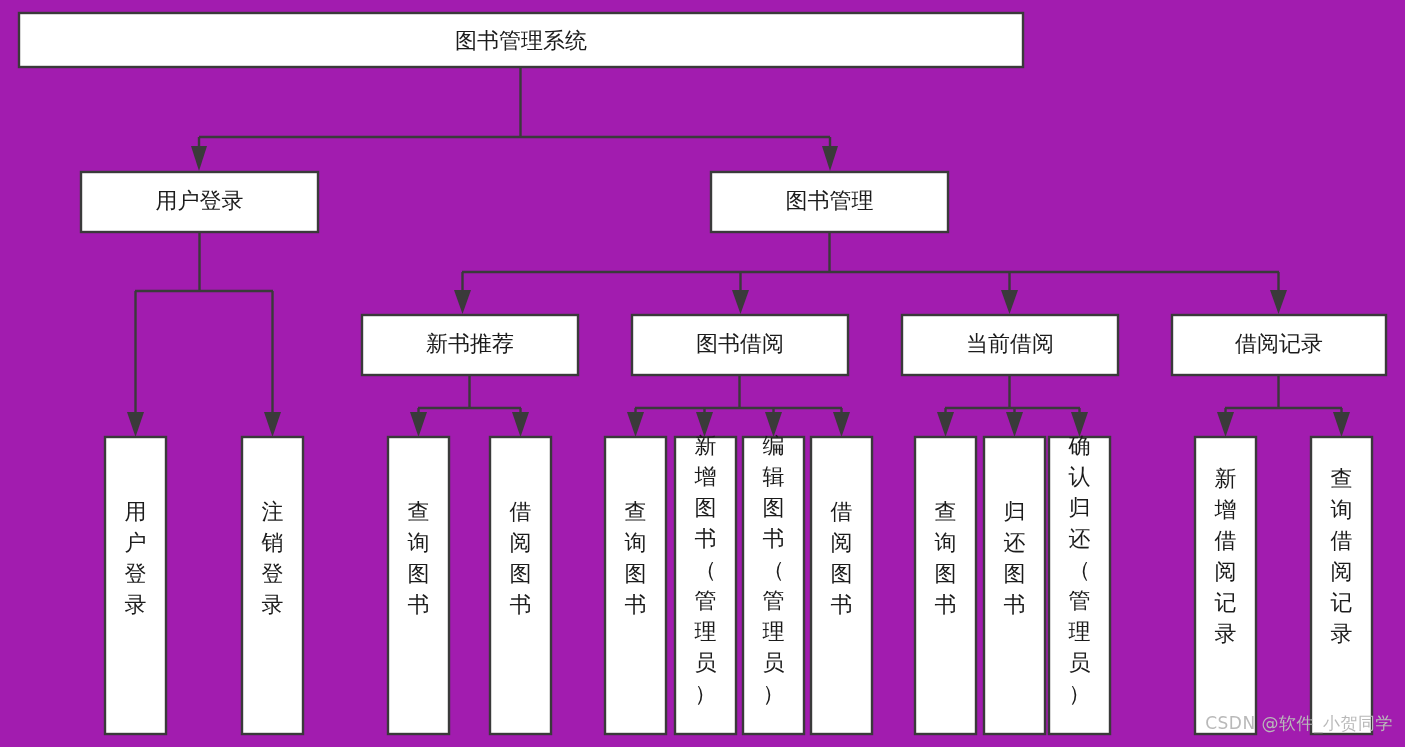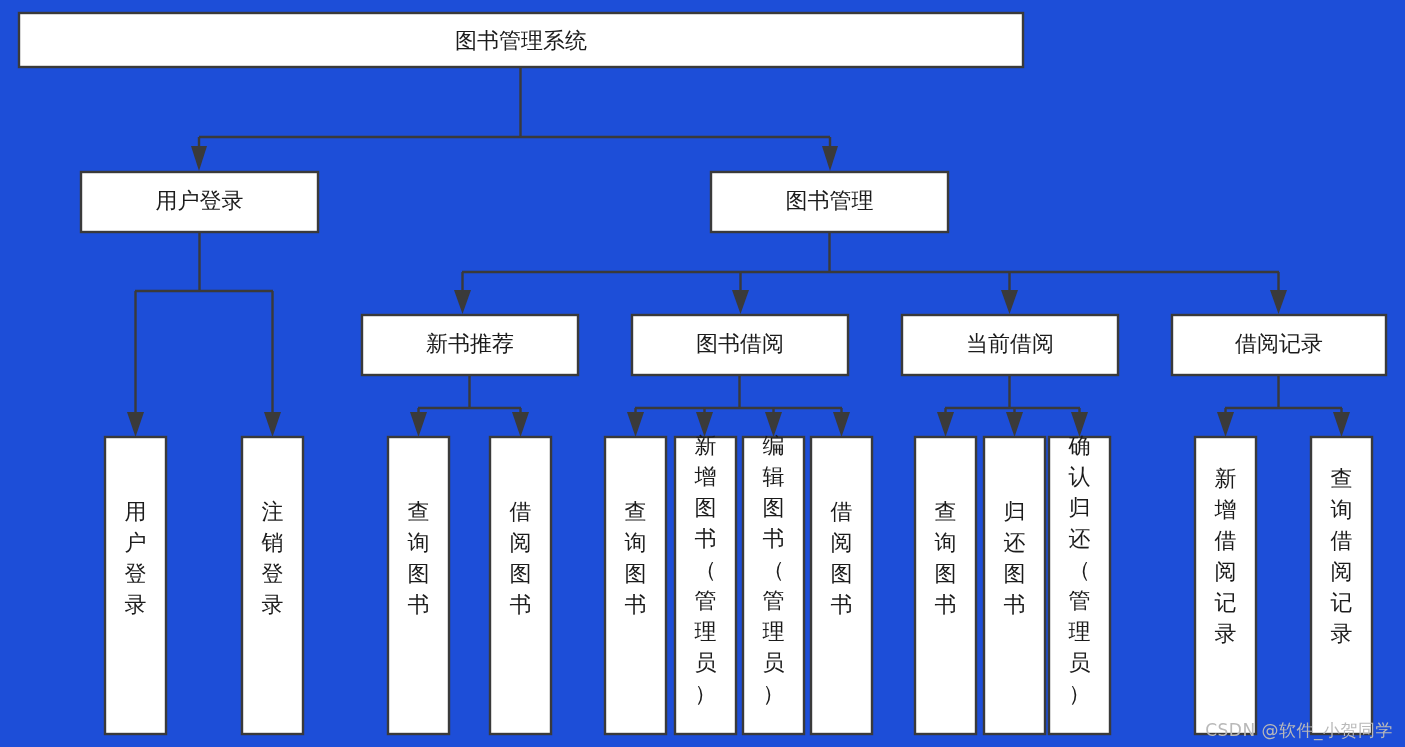--- a/index.html
+++ b/index.html
@@ -7,21 +7,21 @@
     padding: 0;
     background: #ffffff;
   }
   body {
     font-family: "DejaVu Sans", "Liberation Sans", sans-serif;
   }
   #diagram-root {
     position: relative;
     width: 1405px;
     height: 747px;
-    background: #1d4ed8;
+    background: #a21caf;
     overflow: hidden;
   }
   svg#flowchart {
     position: absolute;
     top: 0;
     left: 0;
     width: 1405px;
     height: 747px;
     display: block;
   }
@@ -49,21 +49,21 @@
   }
   .node-label-vertical {
     fill: #1b1b1b;
     font-family: "DejaVu Sans", "Liberation Sans", sans-serif;
     font-size: 22px;
     text-anchor: middle;
   }
   .watermark {
     position: absolute;
     right: 12px;
-    bottom: 5px;
+    bottom: 12px;
     font-family: "DejaVu Sans", "Liberation Sans", sans-serif;
     font-size: 17px;
     color: #b9b9b9;
     white-space: nowrap;
     letter-spacing: 0.5px;
   }
 </style>
 </head>
 <body>
 

